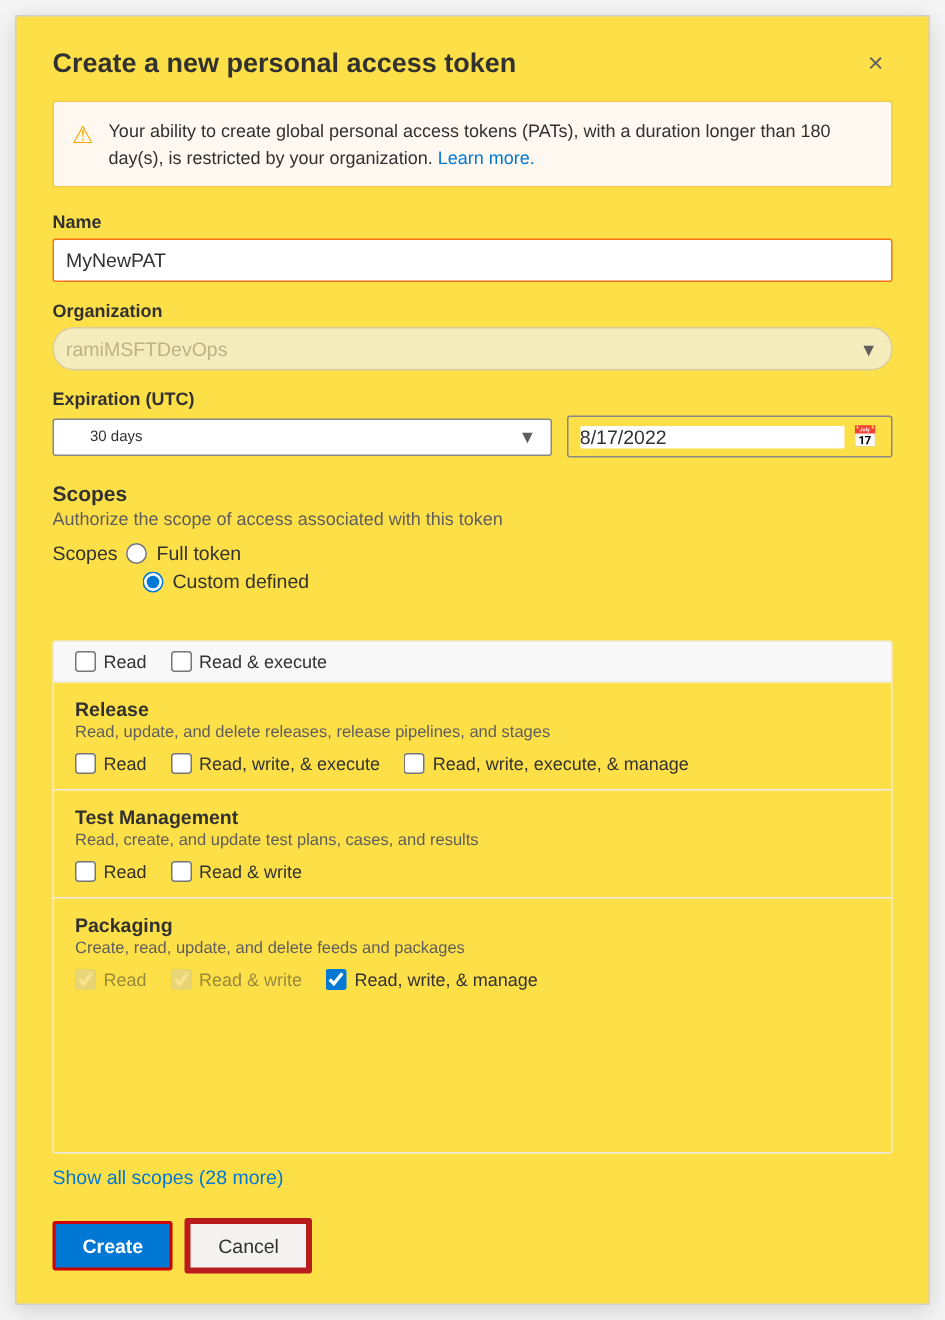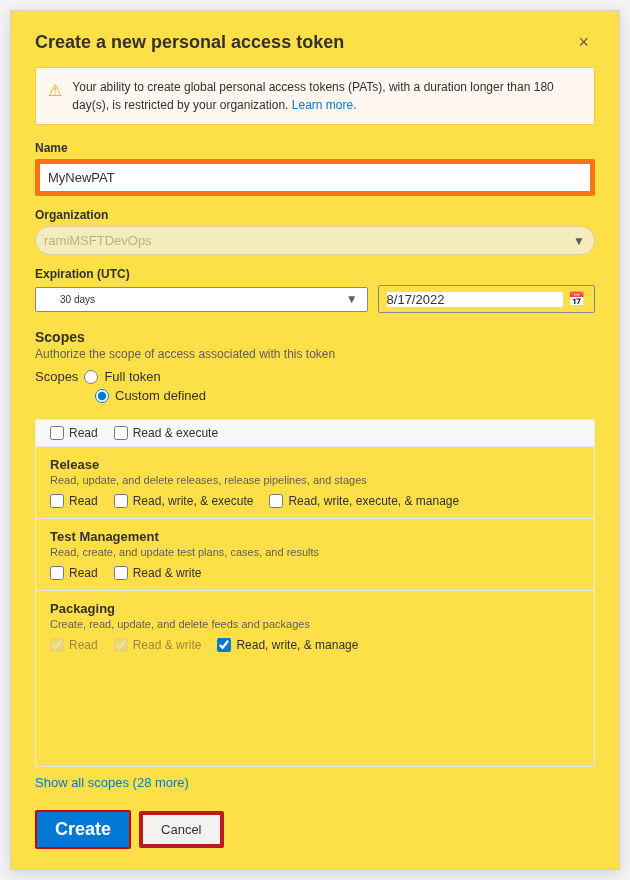--- a/index.html
+++ b/index.html
@@ -68,21 +68,21 @@
       text-decoration: none;
     }
     .field-label {
       font-size: 12px;
       font-weight: 600;
       margin-bottom: 4px;
       color: #323130;
     }
     .text-input {
       width: 100%;
-      border: 5px solid #f97316;
+      border: 1px solid #f97316;
       border-radius: 2px;
       padding: 6px 8px;
       font-size: 13px;
       color: #323130;
       outline: none;
       margin-bottom: 12px;
     }
     .select-wrapper {
       position: relative;
       margin-bottom: 12px;
@@ -153,21 +153,21 @@
       font-weight: 700;
       color: #323130;
       margin-bottom: 2px;
     }
     .section-subtitle {
       font-size: 12px;
       color: #605e5c;
       margin-bottom: 8px;
     }
     .scopes-section {
-      margin-bottom: 12px;
+      margin-bottom: 28px;
     }
     .radio-row {
       display: flex;
       align-items: center;
       gap: 6px;
       margin-bottom: 4px;
       font-size: 13px;
     }
     .radio-row input[type="radio"] {
       accent-color: #0078d4;
@@ -258,21 +258,21 @@
       gap: 8px;
       align-items: center;
       margin-top: 4px;
     }
     .btn-primary {
       background: #0078d4;
       color: #fff;
       border: 2px solid #cc0000;
       border-radius: 2px;
       padding: 7px 18px;
-      font-size: 18px;
+      font-size: 13px;
       font-weight: 600;
       cursor: pointer;
     }
     .btn-secondary {
       background: #f3f2f1;
       color: #323130;
       border: 4px solid #b91c1c;
       border-radius: 2px;
       padding: 7px 18px;
       font-size: 13px;

